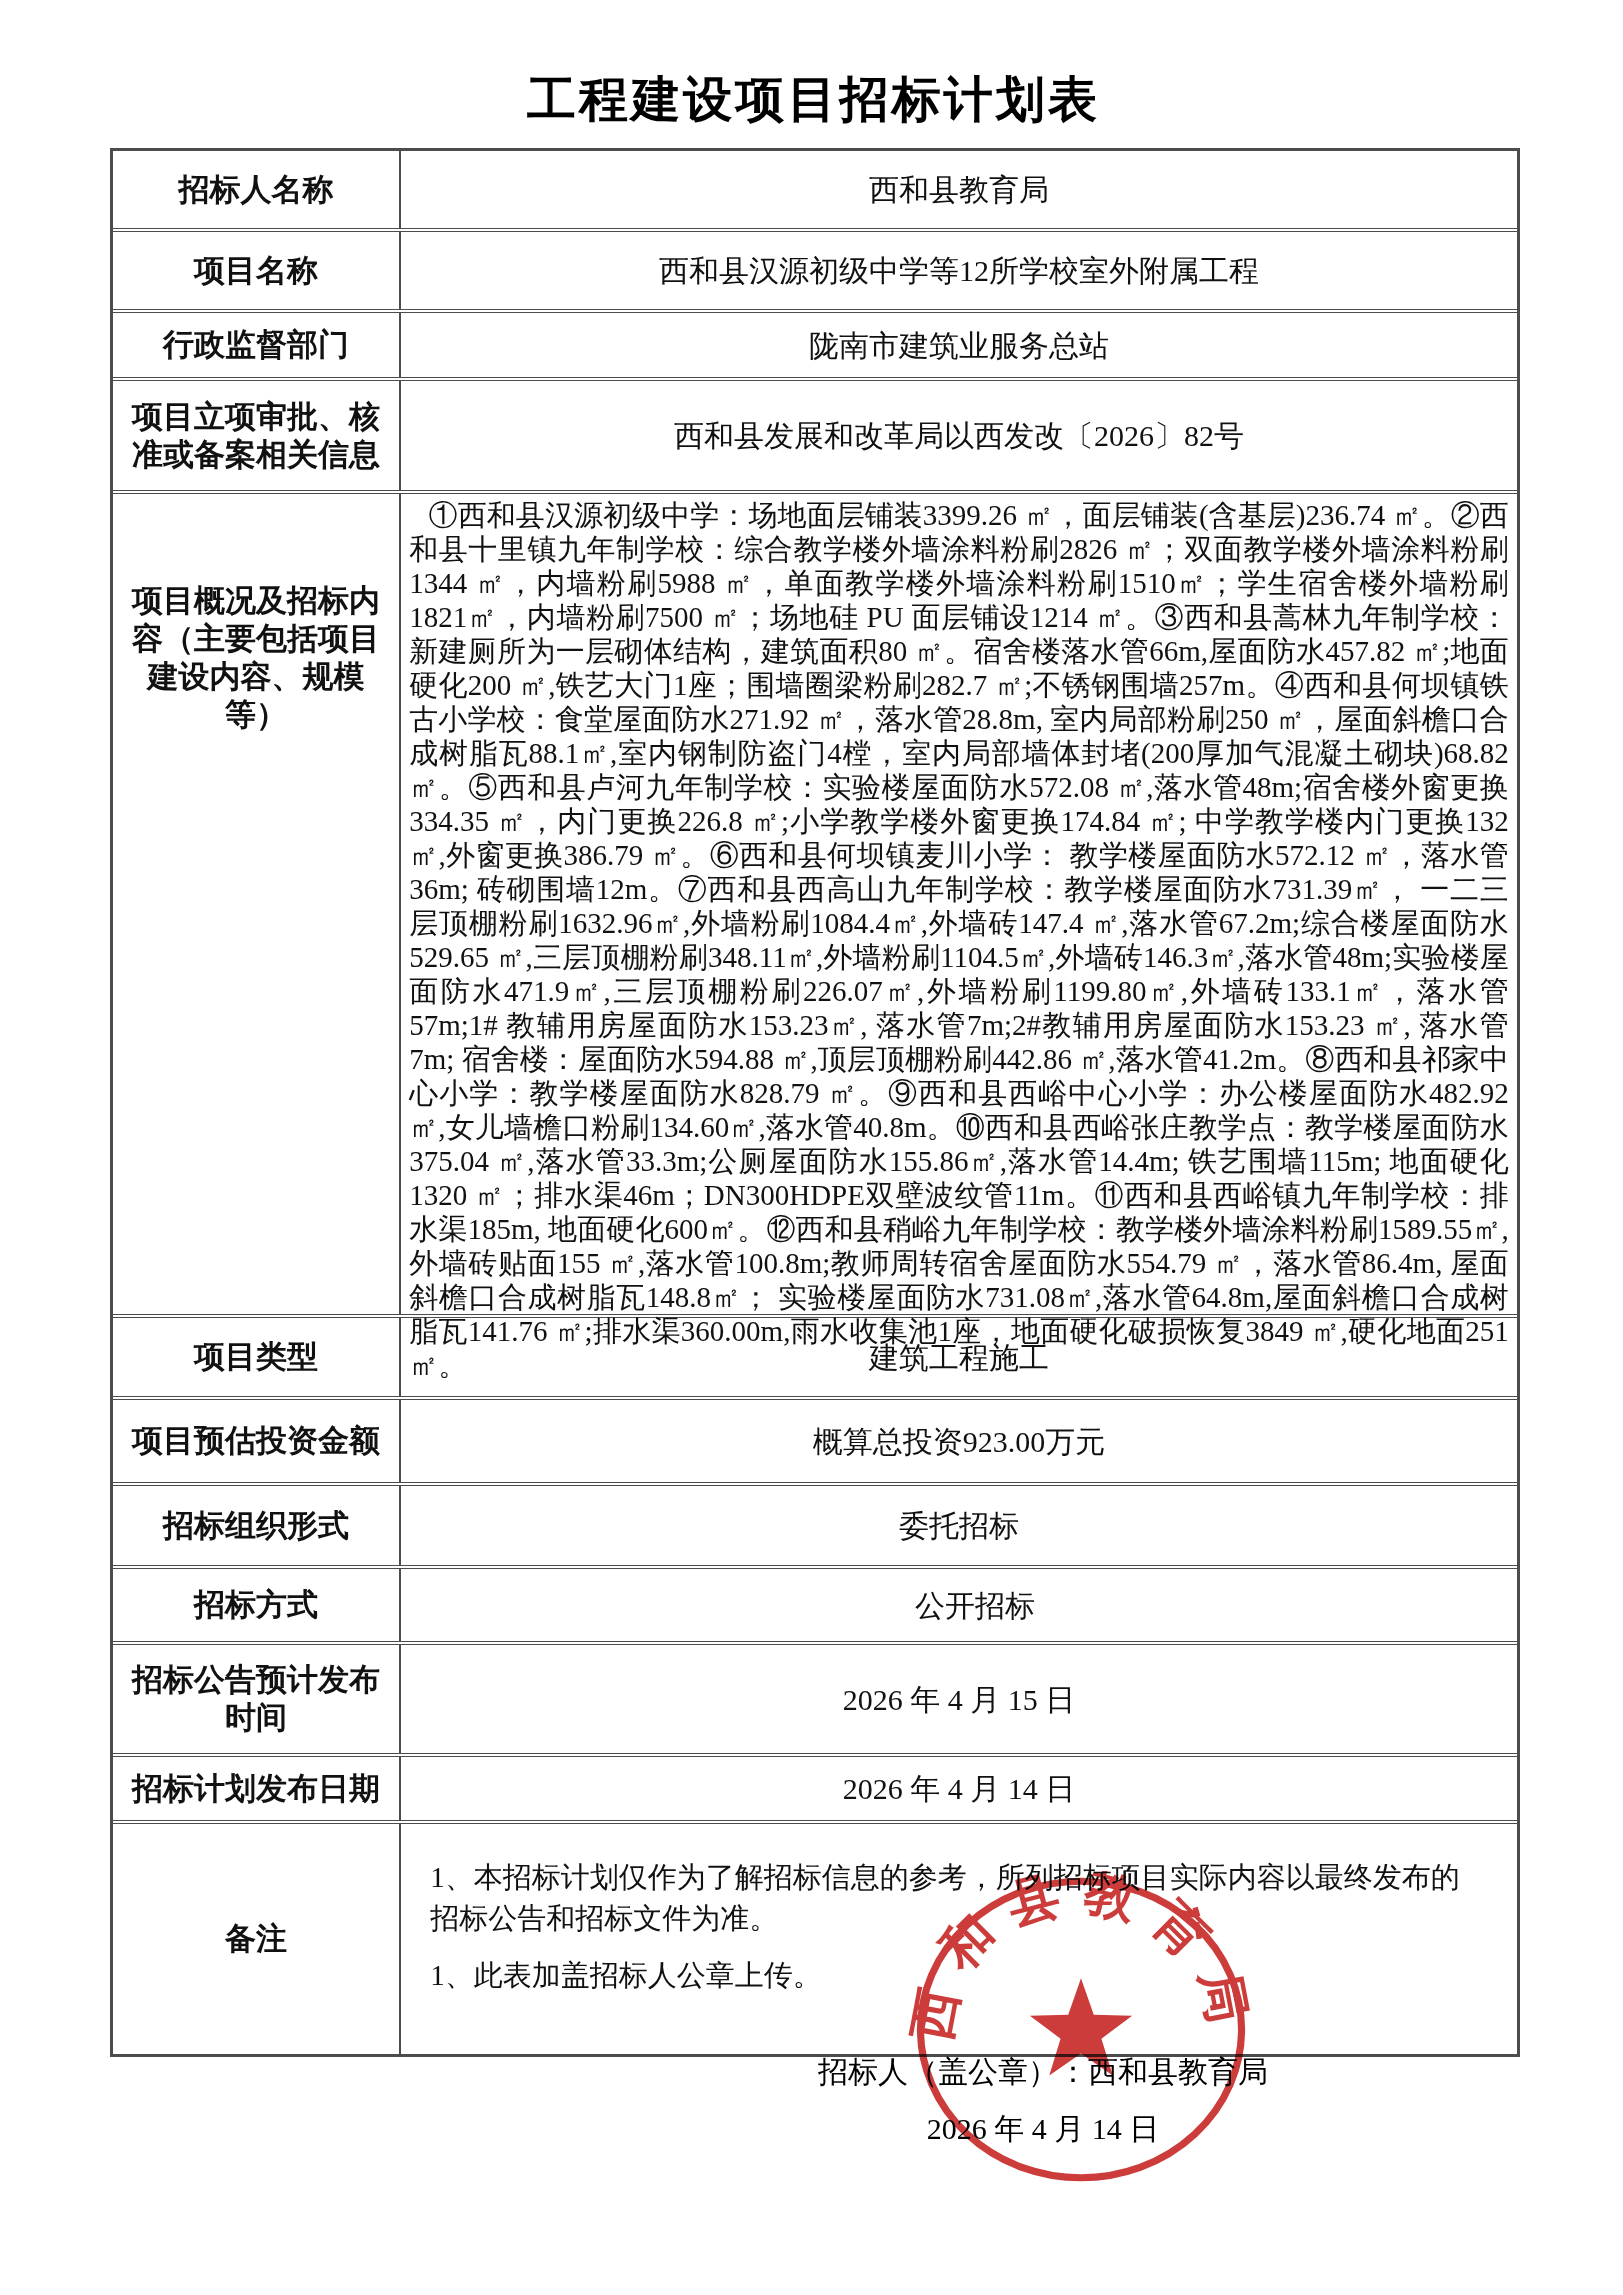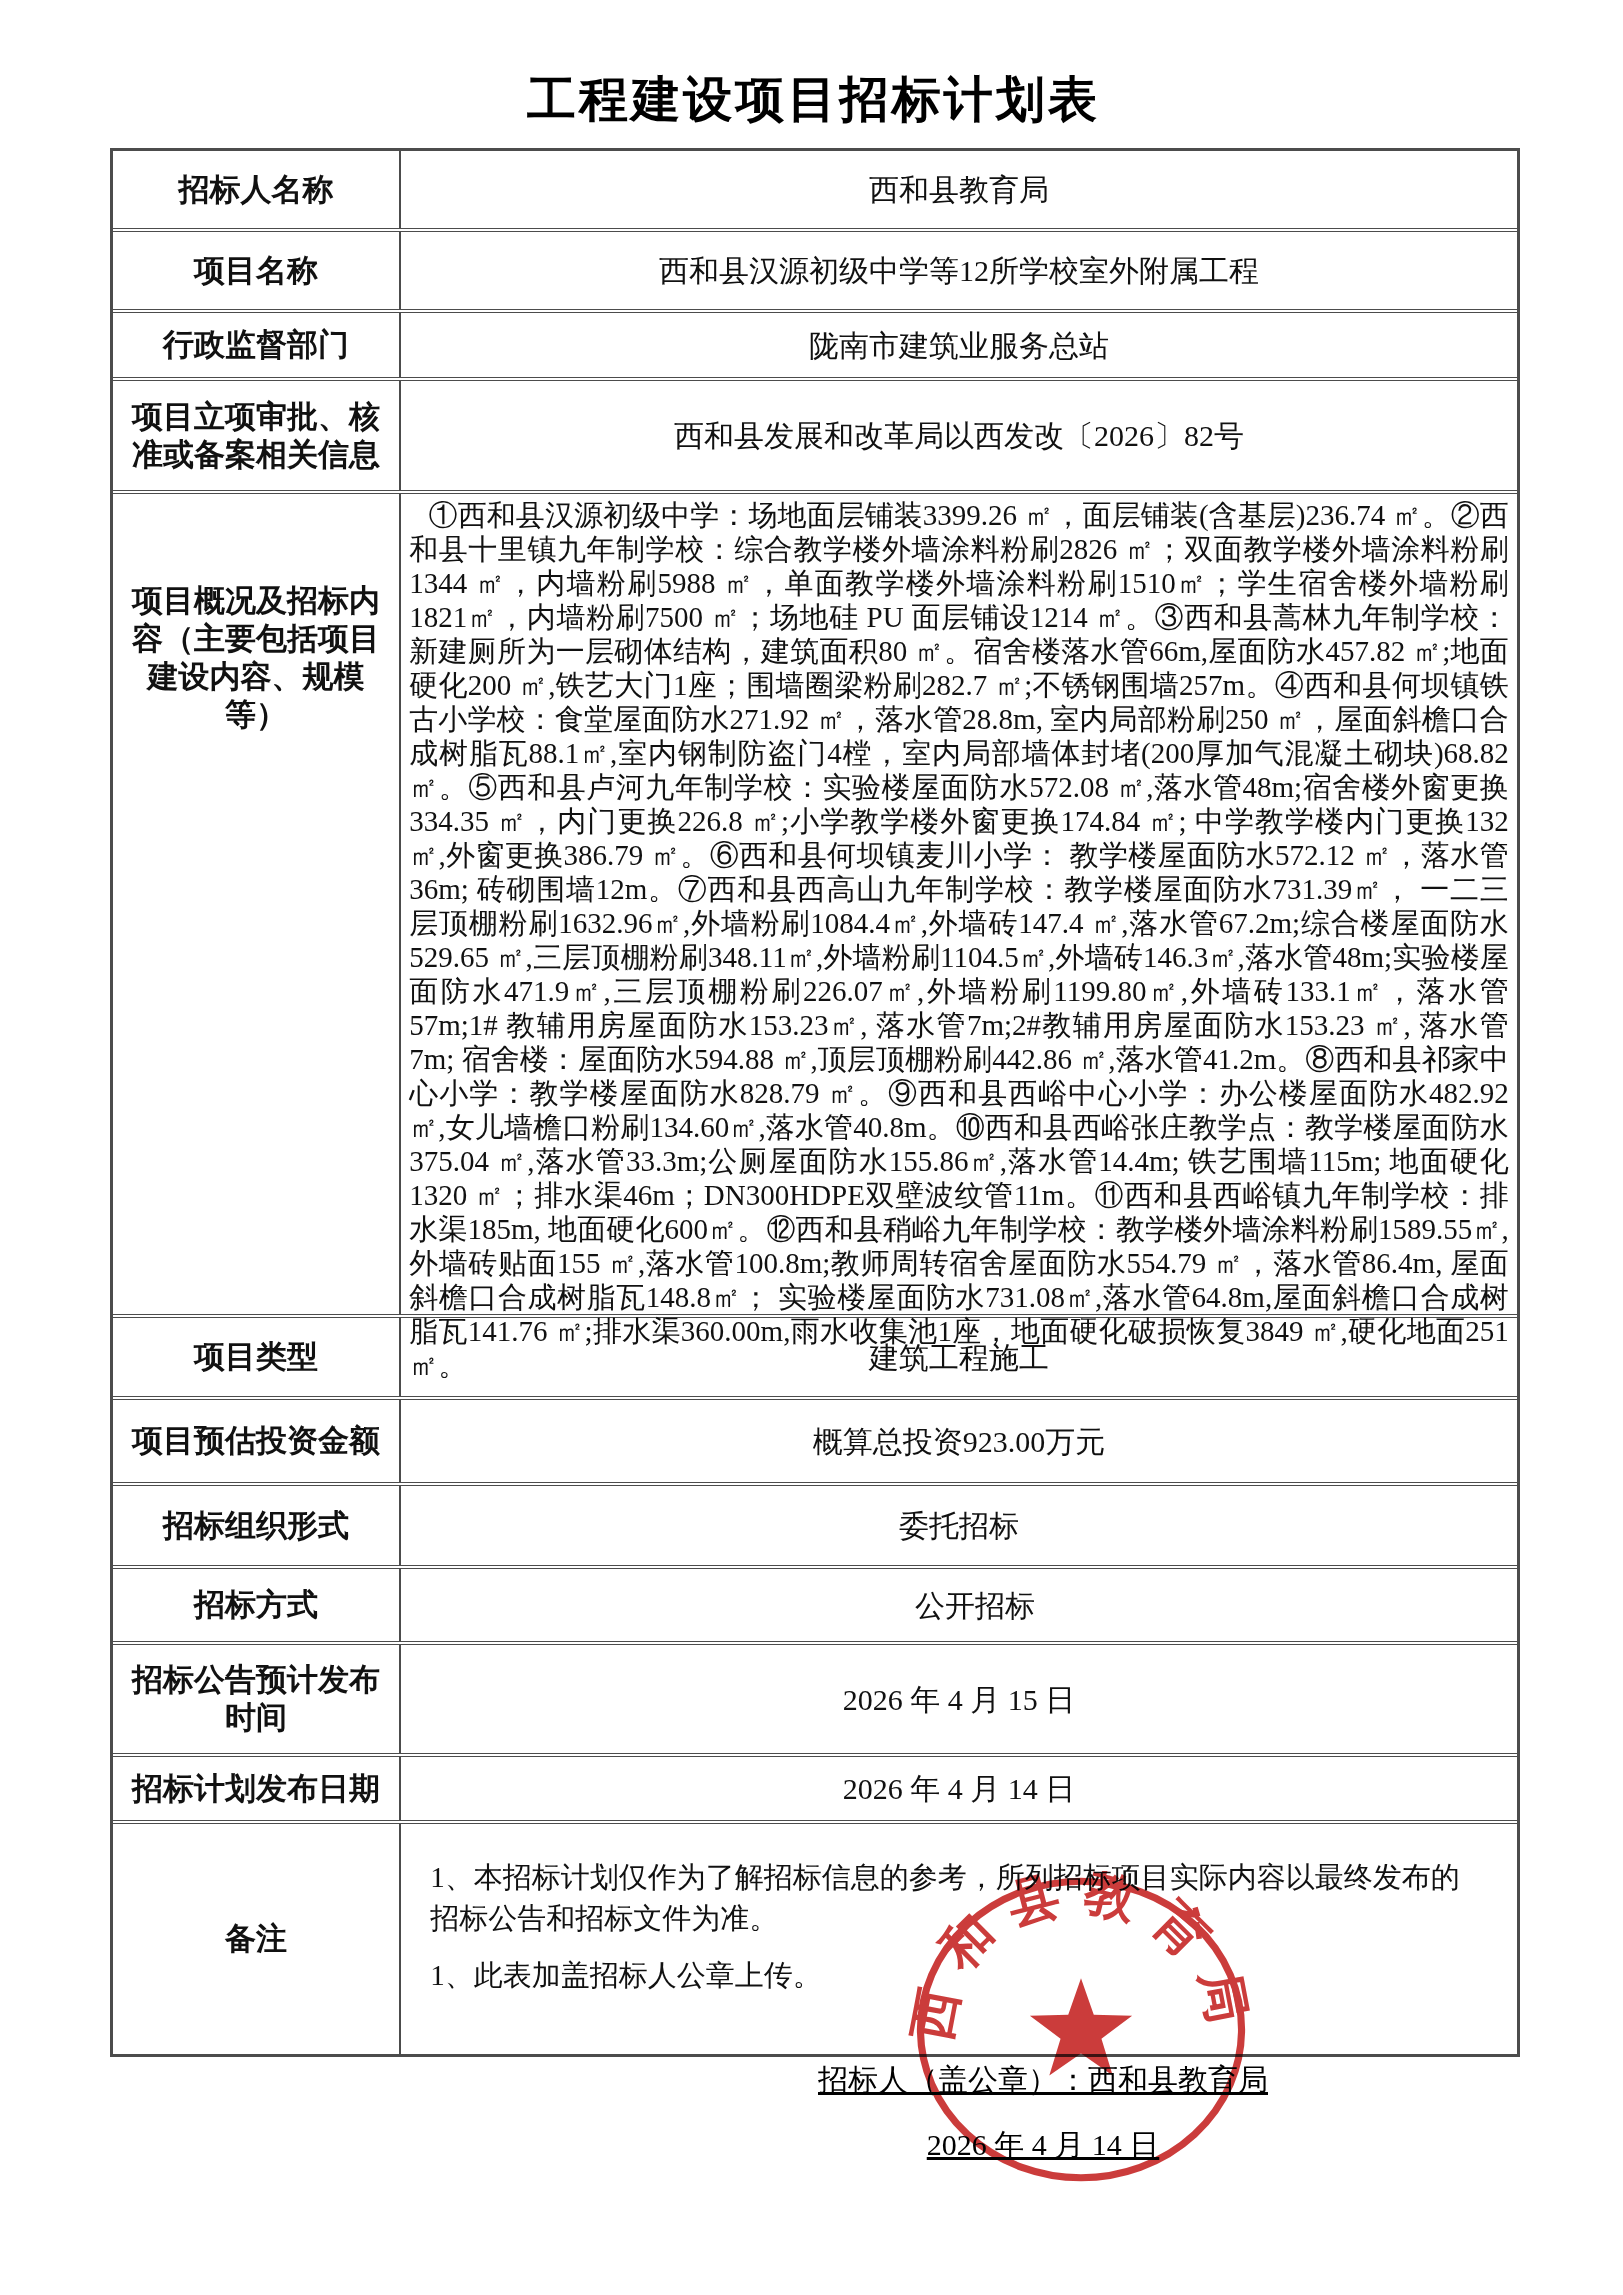--- a/index.html
+++ b/index.html
@@ -86,21 +86,21 @@
   .r12 .value p{margin:16px;}
   .signature{
     position:absolute;
     left:685px;top:2039px;
     width:716px;
     text-align:center;
     font-size:30px;
     line-height:49px;
     color:#000;
   }
-  .signature p{margin:16px;text-decoration:underline;}
+  .signature p{margin:8px;}
   .seal{
     position:absolute;
     left:907px;top:1871px;
     width:348px;height:317px;
     opacity:0.88;
     mix-blend-mode:multiply;
     z-index:5;
   }
 </style>
 </head>

